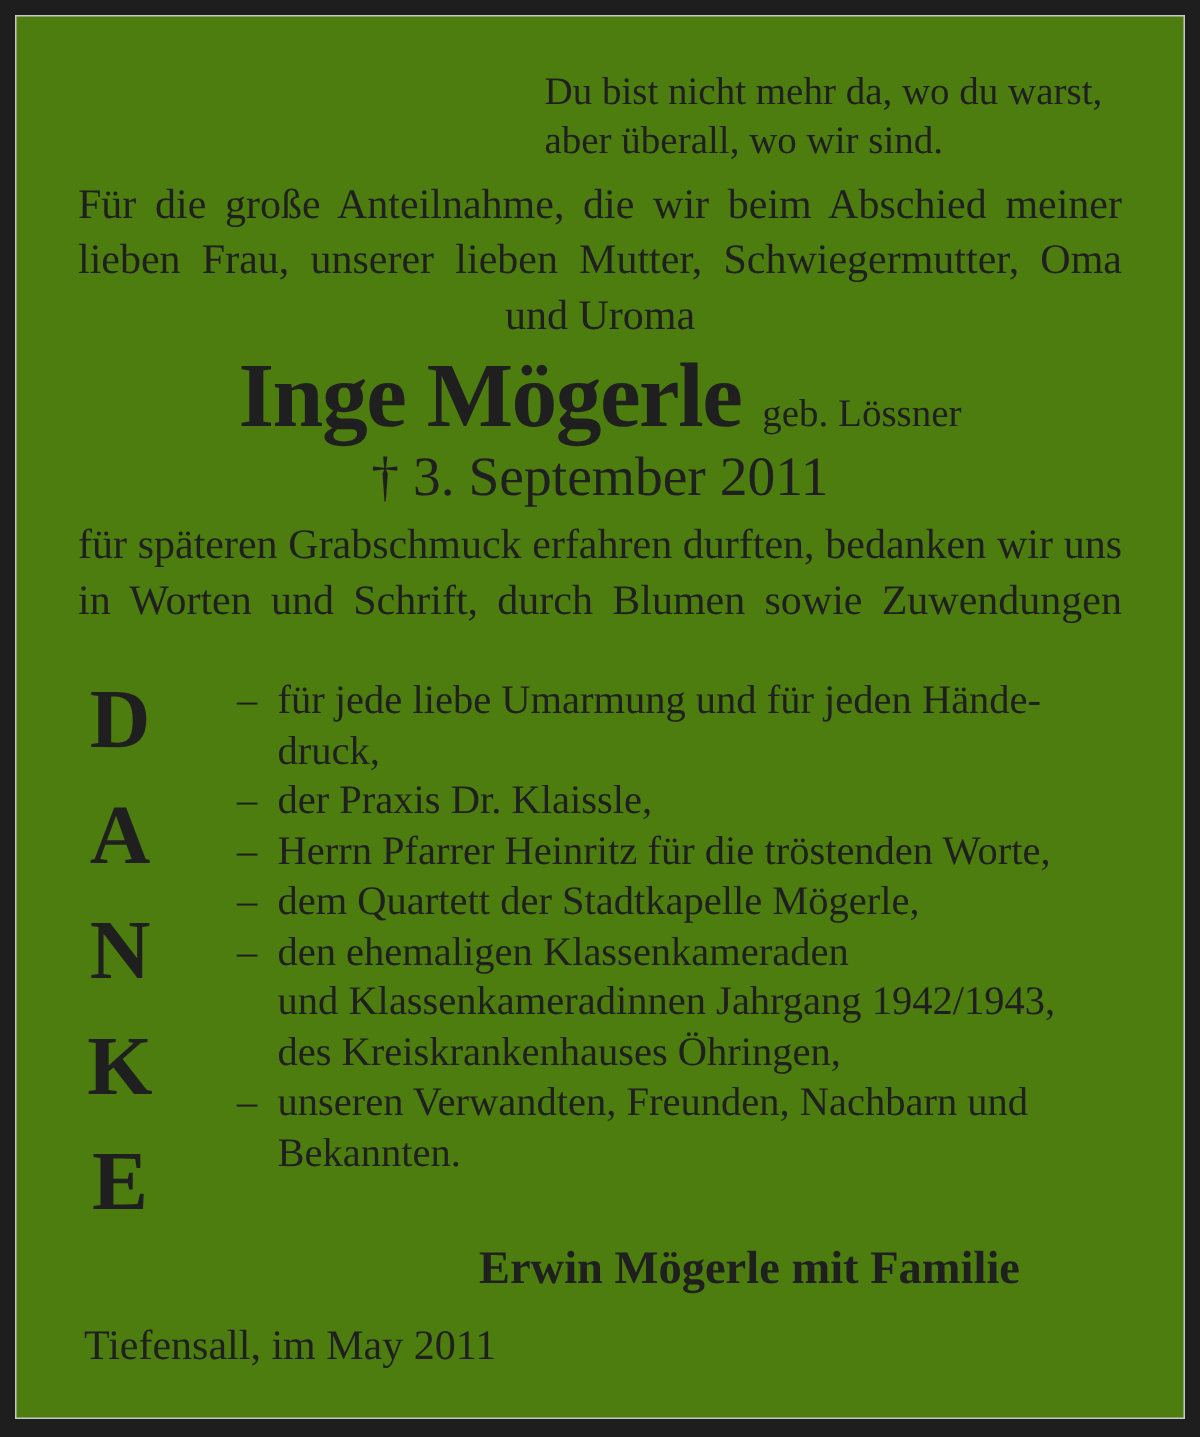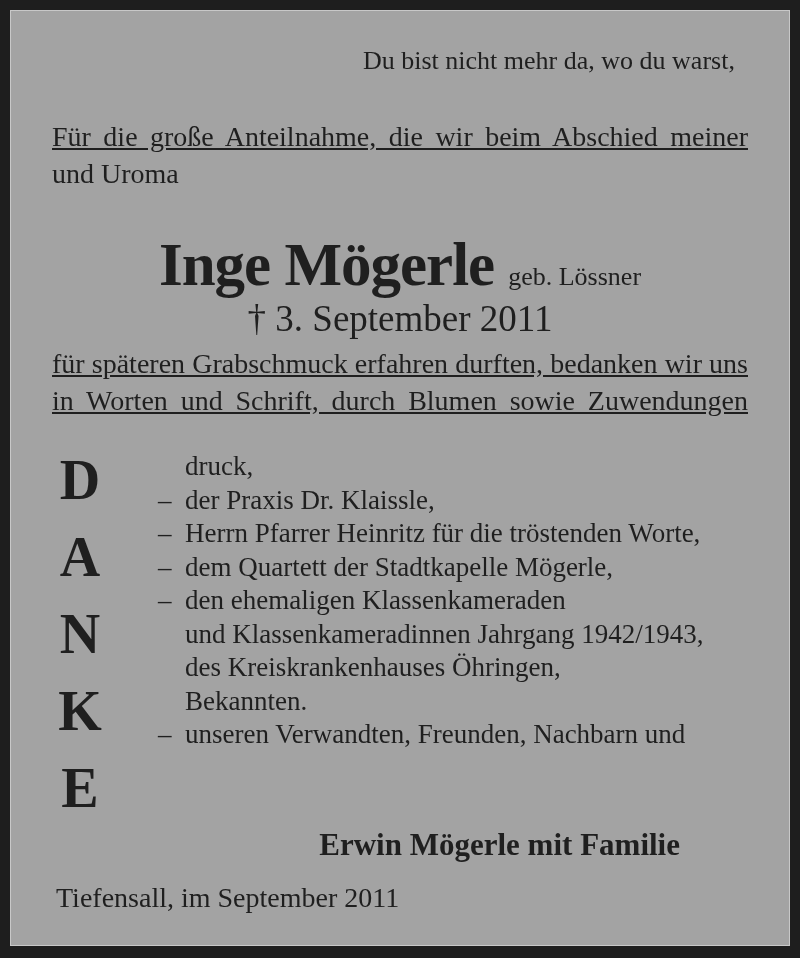--- a/index.html
+++ b/index.html
@@ -4,43 +4,43 @@
 <style>
   html, body { margin: 0; padding: 0; }
   body {
     width: 800px; height: 958px;
     background: #fdfdfd;
     position: relative;
     overflow: hidden;
     font-family: "Liberation Serif", "DejaVu Serif", serif;
     color: #1f1f1f;
   }
-  .page { position: absolute; inset: 0; background: #a3a3a3; padding-left: 20px; }
+  .page { position: absolute; inset: 0; background: #4d7c0f; padding-left: 20px; }
   .frame {
     position: absolute; inset: 0;
     border-style: solid;
     border-color: #1e1e1e;
     border-width: 10px 10px 12px 10px;
     box-shadow: inset 0 0 0 1px #c8c8c8;
     pointer-events: none;
     box-sizing: border-box;
   }
   .epigraph {
     position: absolute; left: 363px; top: 44px;
     font-size: 26px; line-height: 33px;
     white-space: nowrap;
   }
   .para {
     position: absolute; left: 52px; width: 696px;
     font-size: 28px; line-height: 37px;
   }
   .intro { top: 118px; }
   .thanks-para { top: 345px; }
-  .jline { text-align: justify; text-align-last: justify; text-decoration: underline; }
-  .lline { text-align: left; }
+  .jline { text-align: justify; text-align-last: justify; }
+  .lline { text-align: center; }
   .title-line {
     position: absolute; left: 0; right: 0; top: 233px;
     text-align: center; line-height: 64px;
     white-space: nowrap;
   }
   .name { font-size: 61px; font-weight: bold; letter-spacing: -1px; }
   .maiden { font-size: 26px; margin-left: 14px; margin-top: 36px; }
   .death-date {
     position: absolute; left: 0; right: 0; top: 301px;
     text-align: center; font-size: 37px; line-height: 36px;
@@ -71,24 +71,26 @@
   }
 </style>
 </head>
 <body>
 
 <div class="page">
   <div class="frame"></div>
 
   <div class="epigraph">
     <div>Du bist nicht mehr da, wo du warst,</div>
+    <div>aber überall, wo wir sind.</div>
   </div>
 
   <div class="para intro">
     <div class="jline">Für die große Anteilnahme, die wir beim Abschied meiner</div>
+    <div class="jline">lieben Frau, unserer lieben Mutter, Schwiegermutter, Oma</div>
     <div class="lline">und Uroma</div>
   </div>
 
   <div class="title-line">
     <span class="name">Inge Mögerle</span><span class="maiden">geb. Lössner</span>
   </div>
 
   <div class="death-date">† 3. September 2011</div>
 
   <div class="para thanks-para">
@@ -99,20 +101,23 @@
   <div class="danke-col">
     <span>D</span>
     <span>A</span>
     <span>N</span>
     <span>K</span>
     <span>E</span>
   </div>
 
   <div class="thanks-list">
     <div class="lrow">
+      <span class="dash">–</span><span>für jede liebe Umarmung und für jeden Hände-</span>
+    </div>
+    <div class="lrow">
       <span class="dash"></span><span>druck,</span>
     </div>
     <div class="lrow">
       <span class="dash">–</span><span>der Praxis Dr. Klaissle,</span>
     </div>
     <div class="lrow">
       <span class="dash">–</span><span>Herrn Pfarrer Heinritz für die tröstenden Worte,</span>
     </div>
     <div class="lrow">
       <span class="dash">–</span><span>dem Quartett der Stadtkapelle Mögerle,</span>
@@ -120,23 +125,23 @@
     <div class="lrow">
       <span class="dash">–</span><span>den ehemaligen Klassenkameraden</span>
     </div>
     <div class="lrow">
       <span class="dash"></span><span>und Klassenkameradinnen Jahrgang 1942/1943,</span>
     </div>
     <div class="lrow">
       <span class="dash"></span><span>des Kreiskrankenhauses Öhringen,</span>
     </div>
     <div class="lrow">
-      <span class="dash"></span><span>Bekannten.</span>
+      <span class="dash">–</span><span>unseren Verwandten, Freunden, Nachbarn und</span>
     </div>
     <div class="lrow">
-      <span class="dash">–</span><span>unseren Verwandten, Freunden, Nachbarn und</span>
+      <span class="dash"></span><span>Bekannten.</span>
     </div>
   </div>
 
   <div class="signature">Erwin Mögerle mit Familie</div>
 
-  <div class="place-date">Tiefensall, im September 2011</div>
+  <div class="place-date">Tiefensall, im May 2011</div>
 </div>
 
 </body></html>

